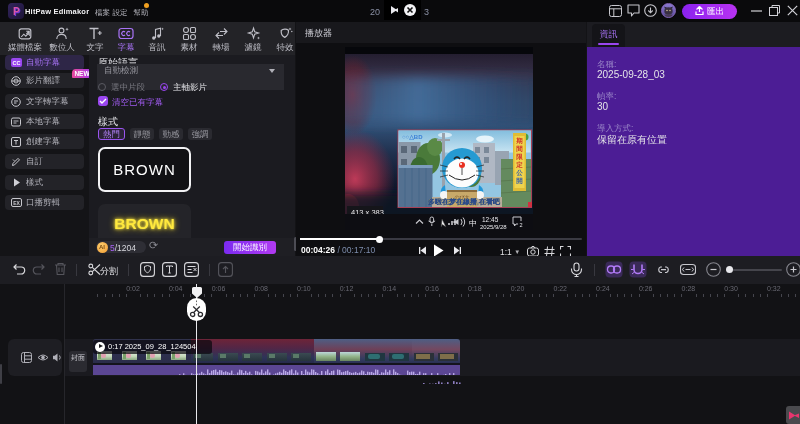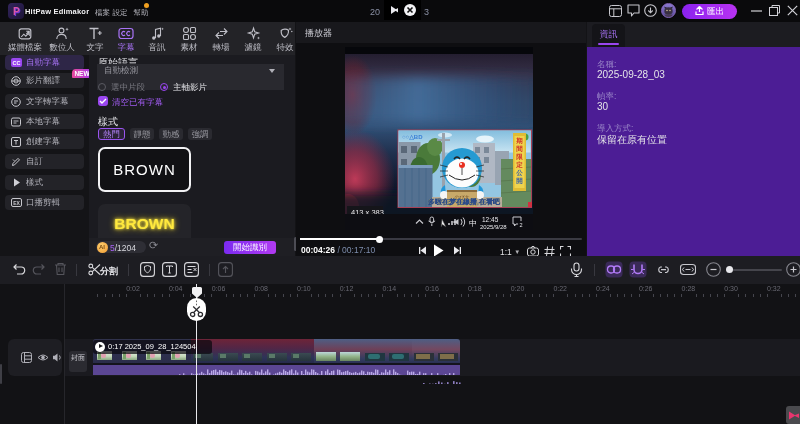--- a/index.html
+++ b/index.html
@@ -68,21 +68,21 @@
 
 
 #info { position:absolute; left:587px; top:22px; width:213px; height:234px; background:#4c1d95; }
 #infotabrow { position:absolute; left:0; top:0; width:213px; height:25px; background:#1c1c21; }
 #infotab { position:absolute; left:5px; top:2px; width:33px; height:23px; background:#141418; border-radius:4px 4px 0 0; color:#a873f5; font-size:9px; text-align:center; line-height:21px; }
 #infotab:after { content:""; position:absolute; left:6px; bottom:2px; width:21px; height:2px; border-radius:1px; background:#9a46f0; }
 .ilabel { position:absolute; left:10px; font-size:8.5px; color:#9a87c8; }
 .ivalue { position:absolute; left:10px; font-size:10px; color:#e4e4e8; }
 
 
-#ttoolbar { position:absolute; left:0; top:256px; width:800px; height:28px; background:#1d1d22;font-weight:bold; }
+#ttoolbar { position:absolute; left:0; top:256px; width:800px; height:28px; background:#1d1d22; }
 #ttoolbar svg { position:absolute; }
 .tsep { position:absolute; top:8px; width:1px; height:12px; background:#38383f; }
 #splittxt { position:absolute; left:100px; top:9px; font-size:9px; color:#e8e8ec; }
 
 
 #timeline { position:absolute; left:0; top:284px; width:800px; height:140px; background:#121215; }
 #tlsep { position:absolute; left:64px; top:0; width:1px; height:140px; background:#26262b; }
 .rtick { position:absolute; top:10px; width:1px; height:3px; background:#45454d; }
 .rlab { position:absolute; top:1px; width:30px; margin-left:-15px; text-align:center; font-size:7px; color:#686872; }
 #trackhead { position:absolute; left:8px; top:55px; width:54px; height:37px; border-radius:6px; background:#1e1e23; }

